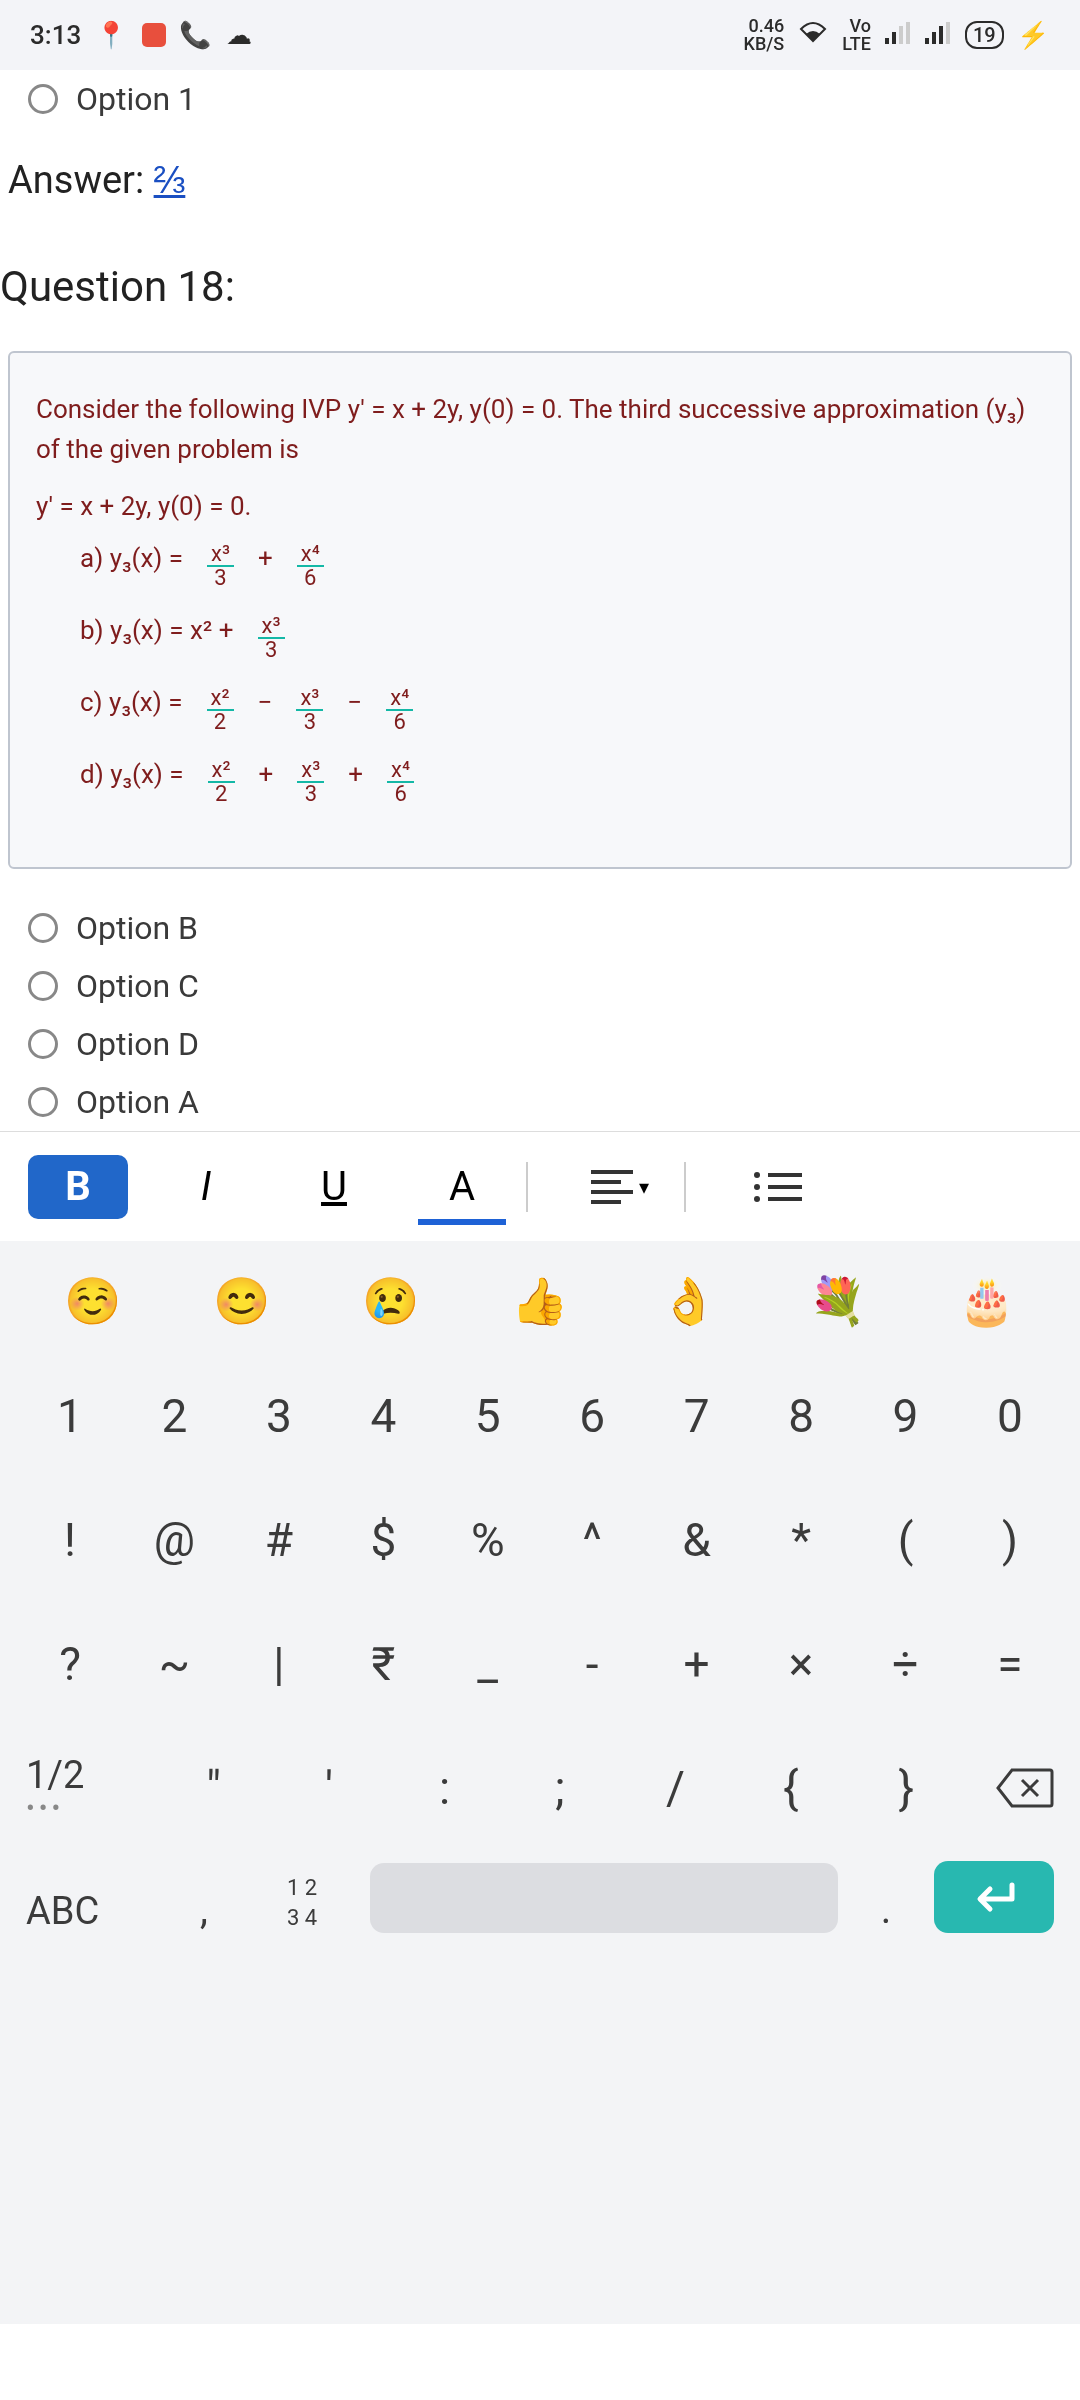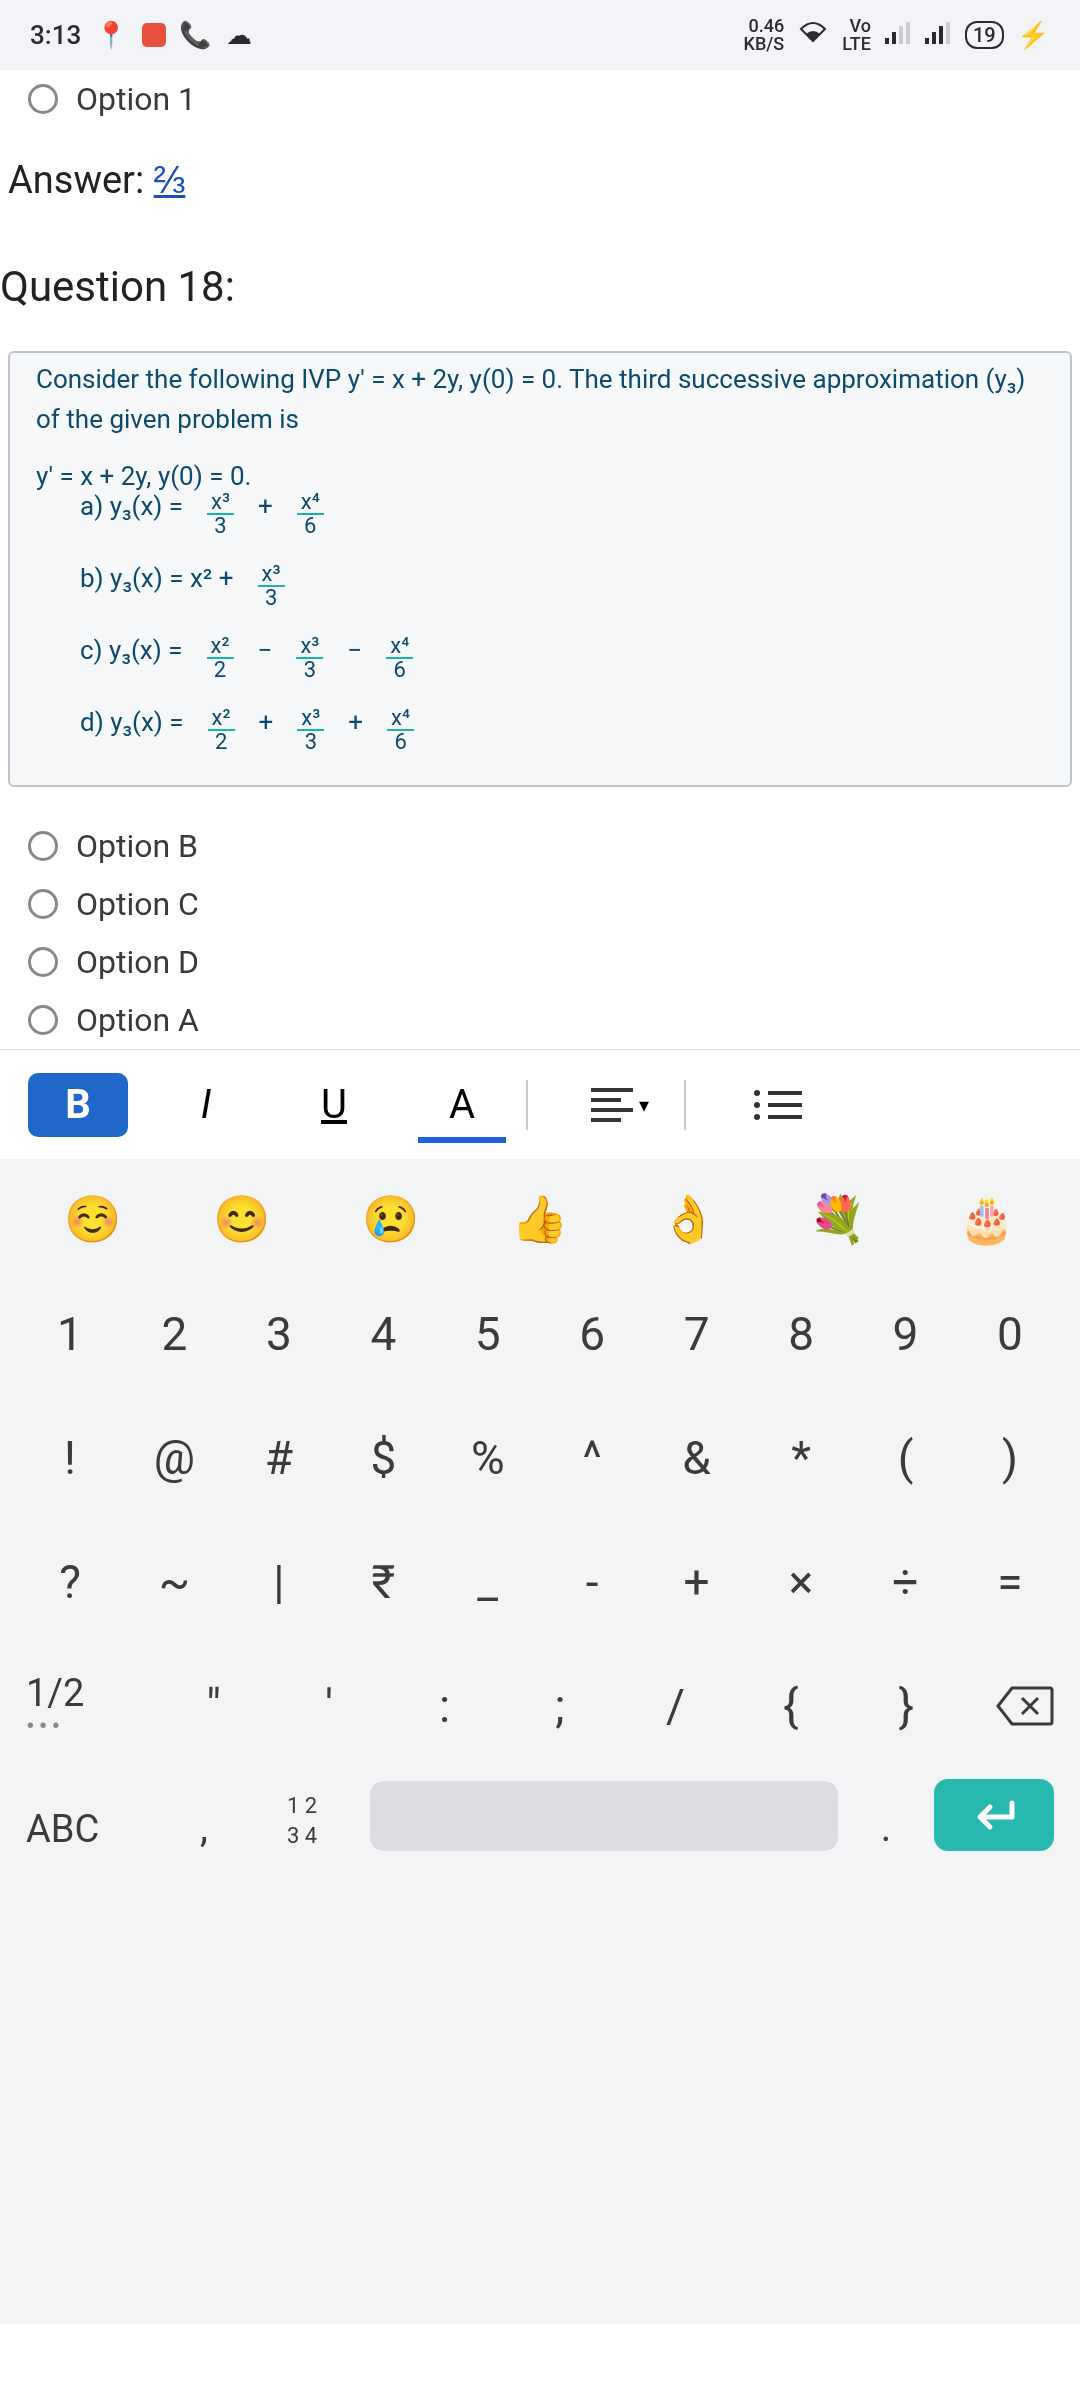--- a/index.html
+++ b/index.html
@@ -7,23 +7,23 @@
 .status-bar{height:70px;background:#f3f4f8;display:flex;align-items:center;justify-content:space-between;padding:0 30px;font-size:26px;color:#2b2b2b;font-weight:500}
 .status-left,.status-right{display:flex;align-items:center;gap:14px}
 .status-right .small{font-size:18px;line-height:18px;text-align:right}
 .badge{border:2px solid #2b2b2b;border-radius:12px;padding:0 6px;font-size:20px}
 .content{padding:0 0 0 0;background:#fff}
 .radio-row{display:flex;align-items:center;gap:18px;padding:10px 28px;font-size:32px;color:#3a3a3a}
 .radio{width:30px;height:30px;border:3px solid #888;border-radius:50%;flex:none}
 .answer-line{padding:30px 0 20px 0;font-size:38px;color:#222}
 .answer-line .link{color:#1a4fc2;text-decoration:underline}
 .q-title{padding:40px 0 40px 0;font-size:42px;color:#222}
-.question-img{margin:0 8px 30px 8px;border:2px solid #bfc5cf;border-radius:6px;padding:6px 26px;background:#f7f8fa;font-family:'Times New Roman',serif;color:#0c4a6e}
+.question-img{margin:0 8px 30px 8px;border:2px solid #bfc5cf;border-radius:6px;padding:36px 26px;background:#f7f8fa;font-family:'Times New Roman',serif;color:#7f1d1d}
 .question-img .prompt{font-size:26px;line-height:40px;margin-bottom:22px}
-.question-img .eq{font-size:26px;}
+.question-img .eq{font-size:26px;margin-bottom:22px}
 .question-img .opts{padding-left:44px}
 .question-img .opt{display:flex;align-items:flex-start;gap:24px;font-size:26px;margin-bottom:26px}
 .frac{display:inline-flex;flex-direction:column;align-items:center;vertical-align:middle;font-size:22px;line-height:22px}
 .frac .n{border-bottom:2px solid #14b8a6;padding:0 4px}
 .frac .d{padding:0 4px}
 .toolbar{height:110px;background:#fff;display:flex;align-items:center;border-top:1px solid #ddd}
 .tb-btn{width:100px;height:64px;margin-left:28px;display:flex;align-items:center;justify-content:center;font-size:40px;border-radius:10px}
 .tb-bold{background:#2167c9;color:#fff;font-weight:700}
 .tb-sep{width:2px;height:50px;background:#ccc;margin:0 14px}
 .tb-under{text-decoration:underline}

